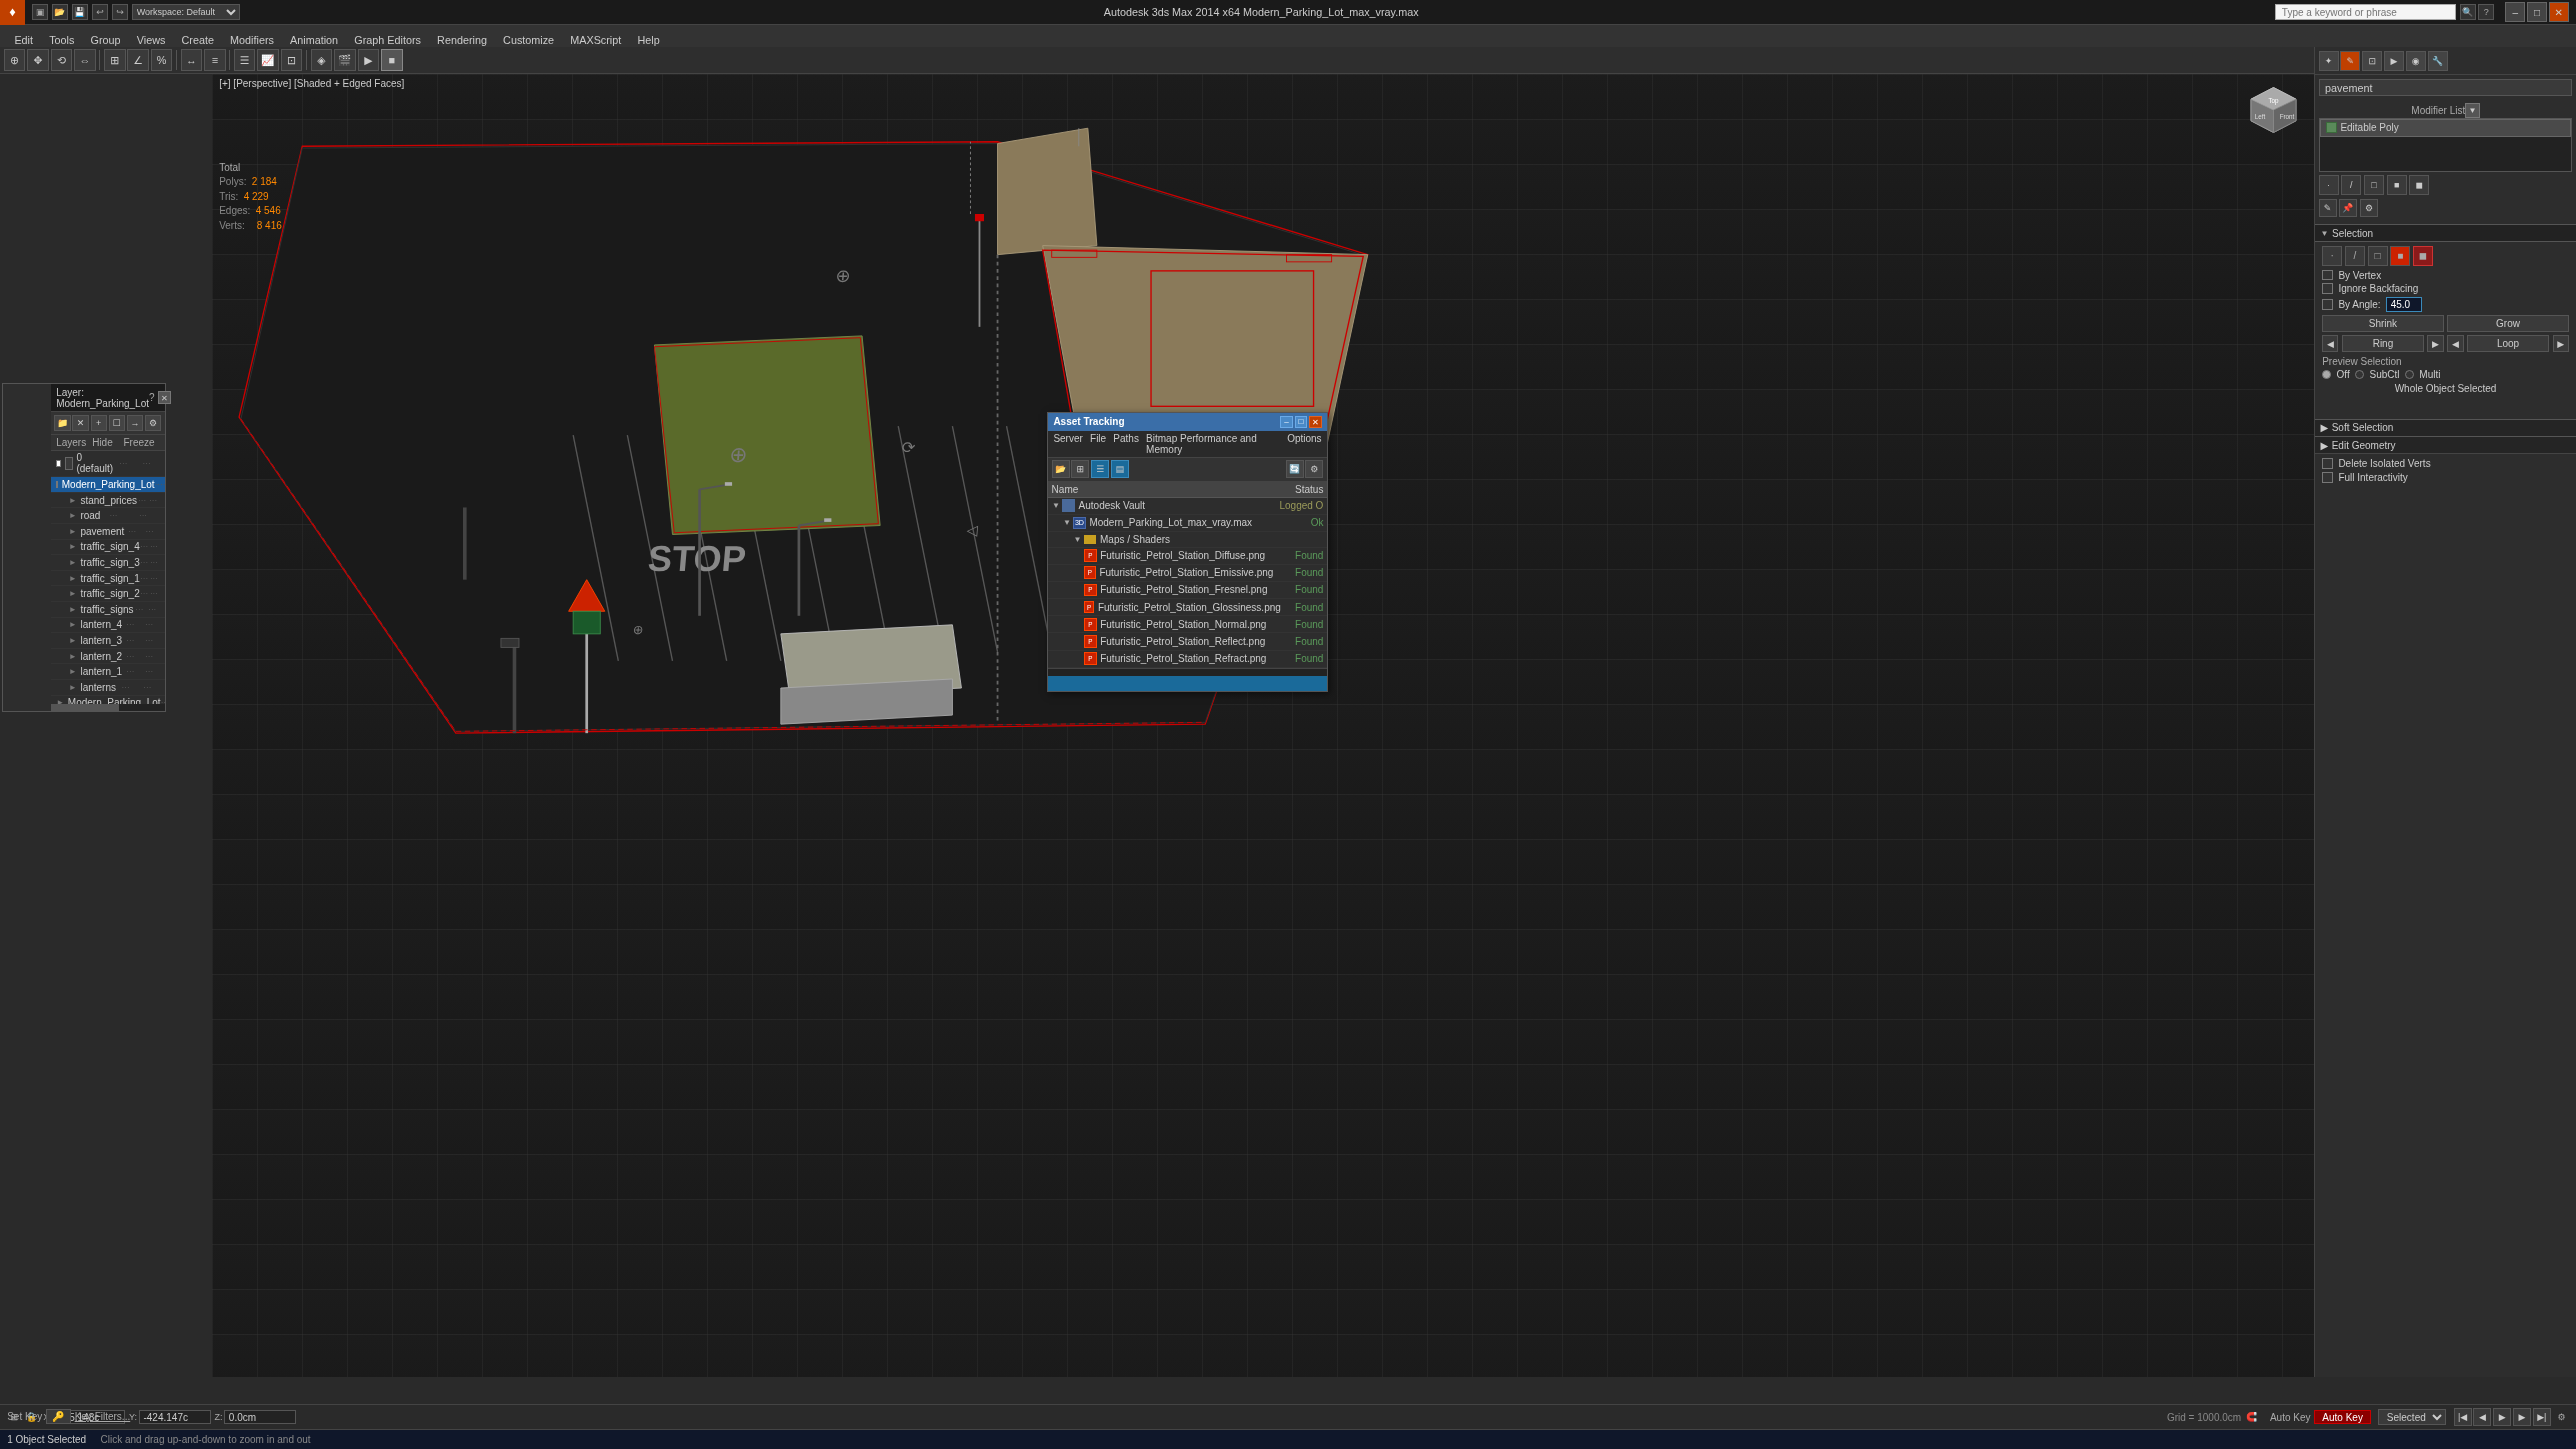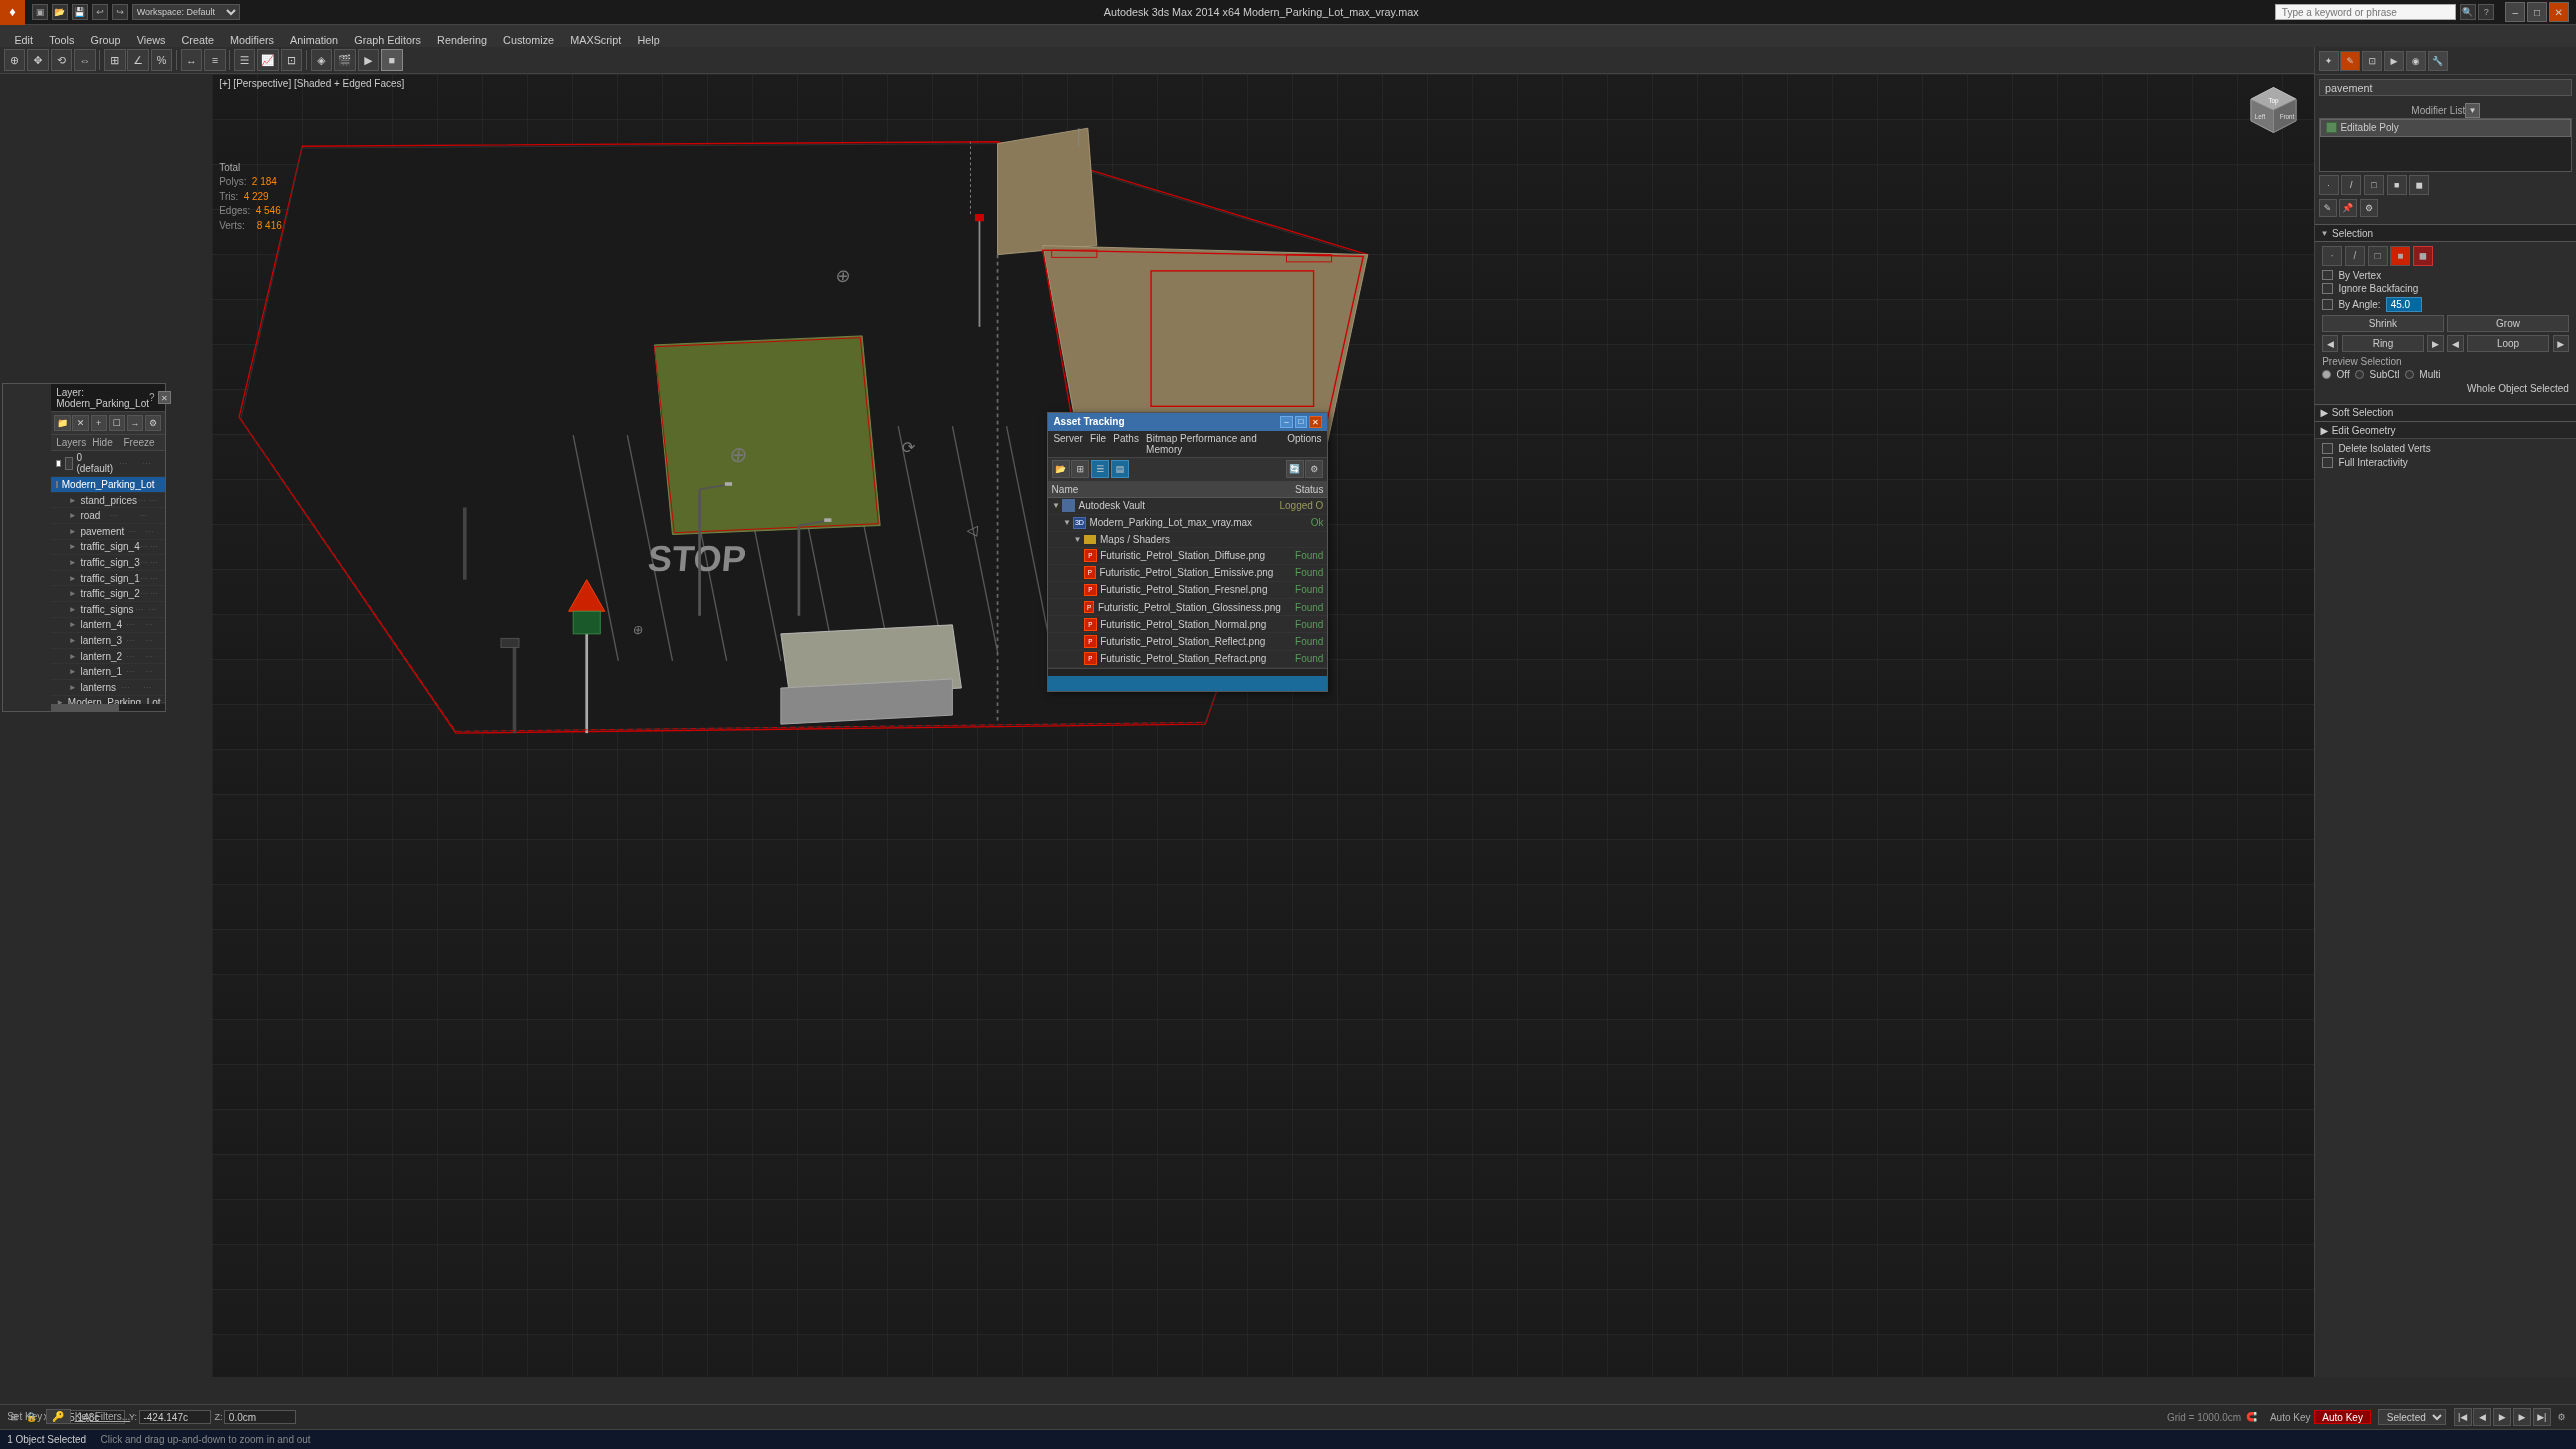--- a/index.html
+++ b/index.html
@@ -237,21 +237,21 @@
     .cb.checked {
       background: #333;
     }
 
     .angle-row {
       display: flex; align-items: center; gap: 5.4px;
       margin-bottom: 3.6px;
       font-size: 10px;
     }
     .angle-input {
-      background: #0369a1;
+      background: #0f172a;
       border: 0.9px solid #3a8abb;
       color: #fff;
       padding: 0.9px 3.6px;
       width: 36px;
       font-size: 10px;
     }
 
     .shrink-grow-row {
       display: flex; gap: 3.6px; margin-bottom: 3.6px;
     }
@@ -291,22 +291,22 @@
 
     .preview-selection-row {
       display: flex; align-items: center; gap: 5.4px;
       font-size: 10px; margin-bottom: 2.7px;
     }
     .radio { width: 9px; height: 9px; border-radius: 50%; border: 0.9px solid #777; background: #333; }
     .radio.checked { background: #aaa; }
 
     .whole-object-selected {
       font-size: 10px; color: #ccc;
-      margin-bottom: 6px;
-      text-align: right;
+      margin-bottom: 21px;
+      text-align: center;
     }
 
     
     .collapsed-section {
       background: #252525;
       border-top: 0.9px solid #555;
       padding: 2.7px 5.4px;
       font-size: 10px;
       color: #ccc;
       display: flex; align-items: center; gap: 3.6px;

